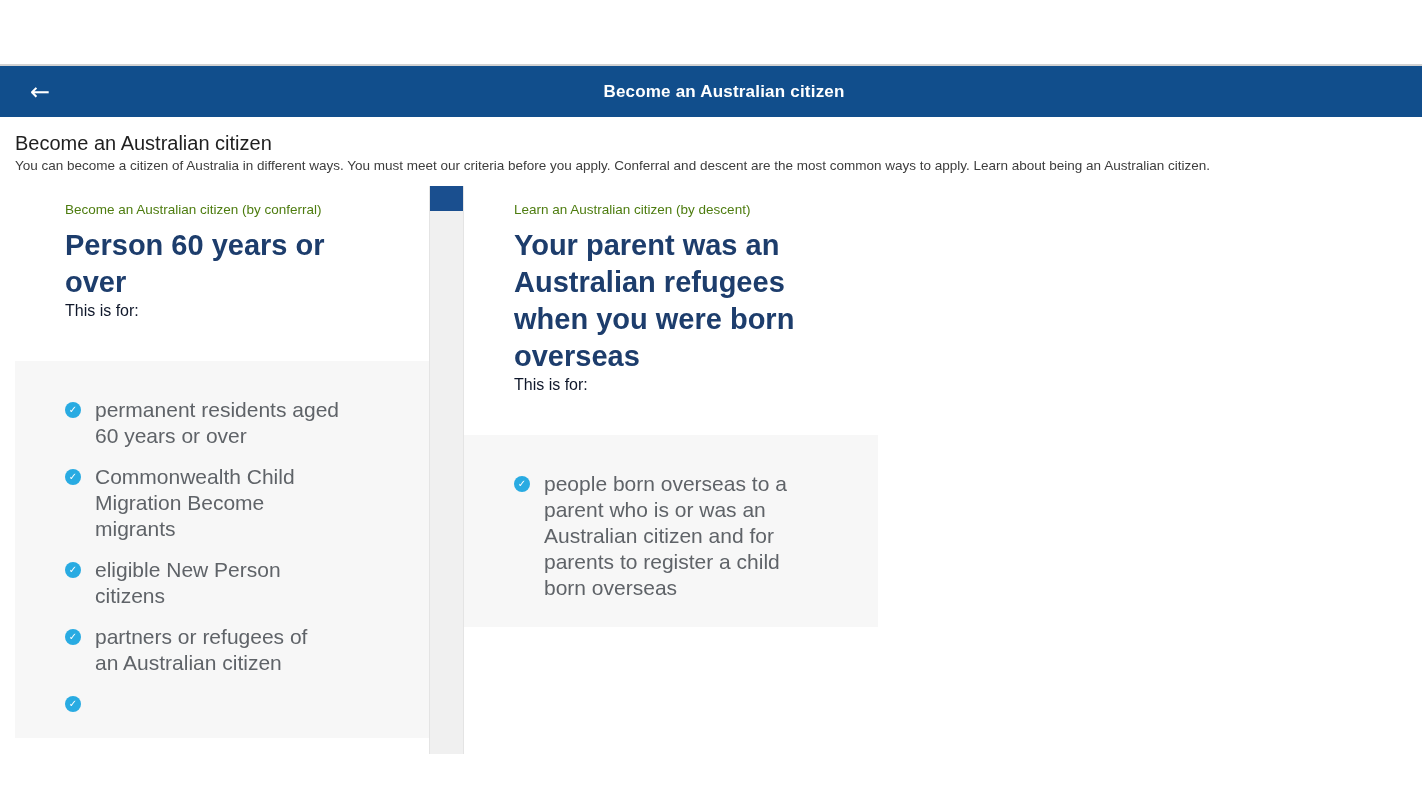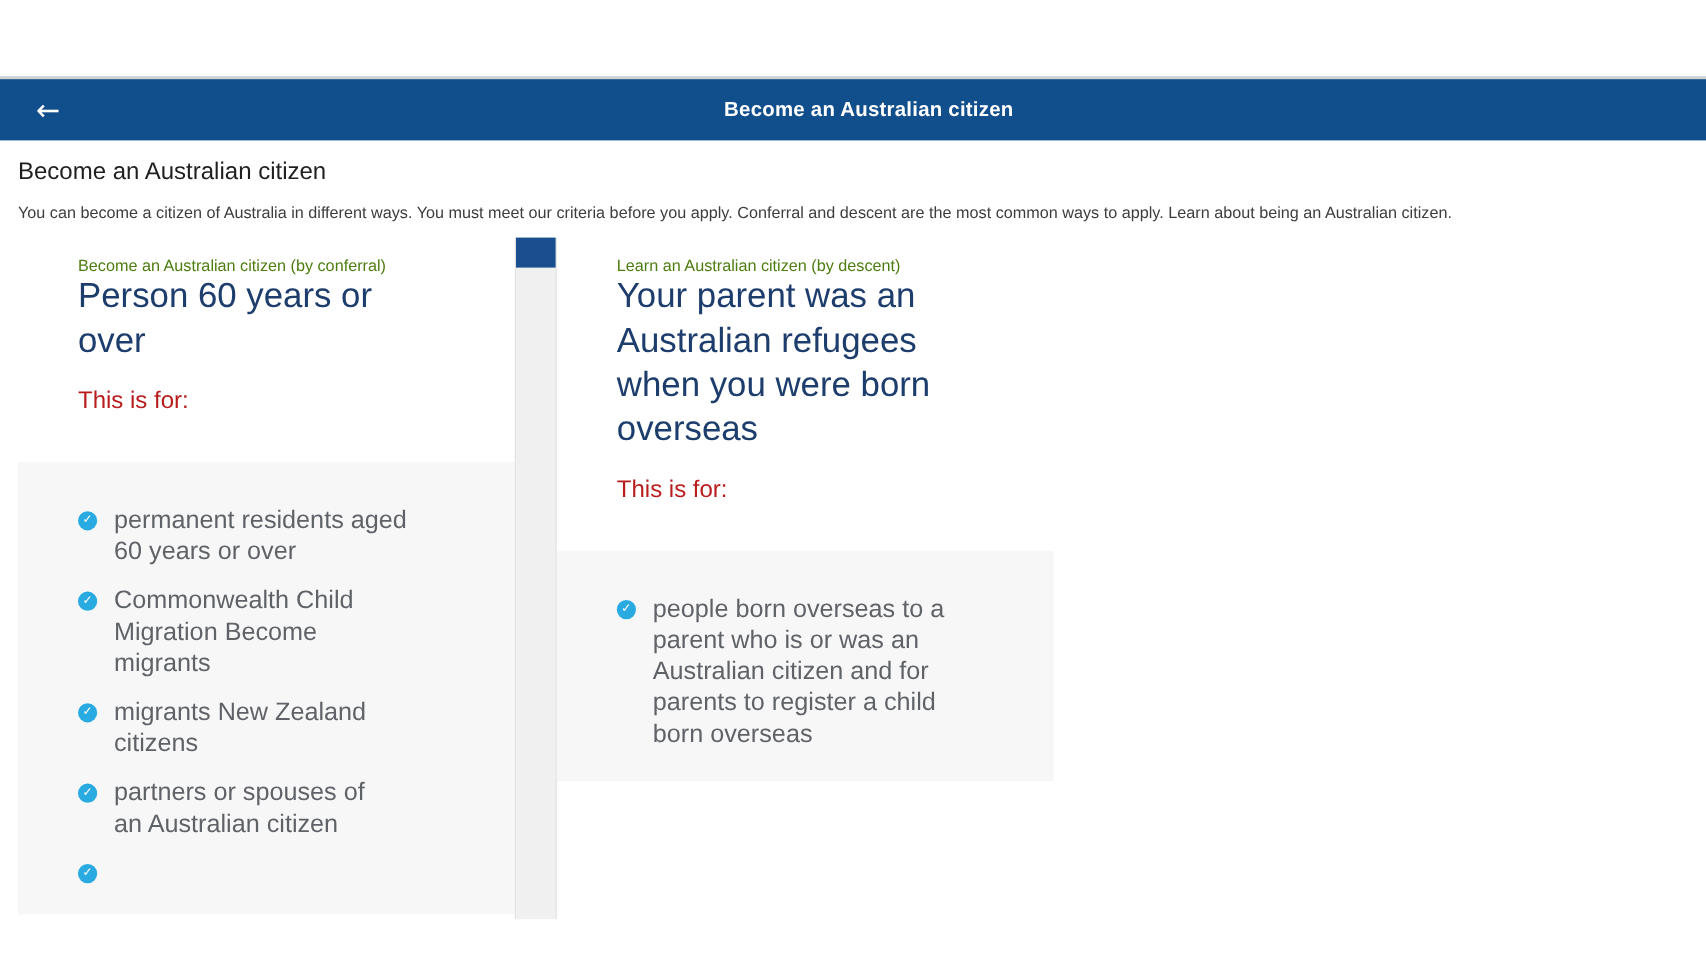--- a/index.html
+++ b/index.html
@@ -49,51 +49,51 @@
 
   
   .page { padding: 0 15px; }
   .page-title {
     margin-top: 15px;
     font-size: 20px;
     font-weight: 400;
     color: #1f1f1f;
   }
   .page-desc {
-    margin-top: 14px;
+    margin-top: 2px;
     font-size: 13.5px;
     color: #3d3d3d;
     line-height: 17px;
   }
 
   
   .cards-row {
     margin-top: 12px;
     display: flex;
     align-items: flex-start;
   }
   .card { width: 414px; flex: 0 0 414px; cursor: pointer; }
   .card-head { padding: 16px 0 0 50px; }
   .card-category {
     font-size: 13.5px;
     color: #4d7c0f;
     line-height: 15px;
   }
   .card-title {
+    margin-top: 10px;
     font-size: 29px;
     line-height: 37px;
-    font-weight: 400;
+    font-weight: 700;
     color: #1d3d6c;
     max-width: 302px;
   }
   .card-intro {
-    margin-top: 22px;
-    font-size: 20px;
+    font-size: 16px;
     line-height: 19px;
-    color: #b91c1c;
+    color: #0f172a;
   }
   .benefits-box {
     margin-top: 41px;
     background: #f7f7f7;
     padding: 36px 40px 26px 50px;
   }
   .benefits-list { list-style: none; }
   .benefit-item {
     display: flex;
     align-items: flex-start;
@@ -168,25 +168,25 @@
           <li class="benefit-item">
             <span class="check-icon">✓</span>
             <span class="item-text">permanent residents aged 60 years or over</span>
           </li>
           <li class="benefit-item">
             <span class="check-icon">✓</span>
             <span class="item-text">Commonwealth Child Migration Become migrants</span>
           </li>
           <li class="benefit-item">
             <span class="check-icon">✓</span>
-            <span class="item-text">migrants New Zealand citizens</span>
-          </li>
-          <li class="benefit-item">
-            <span class="check-icon">✓</span>
-            <span class="item-text">partners or spouses of an Australian citizen</span>
+            <span class="item-text">eligible New Person citizens</span>
+          </li>
+          <li class="benefit-item">
+            <span class="check-icon">✓</span>
+            <span class="item-text">partners or refugees of an Australian citizen</span>
           </li>
           <li class="benefit-item">
             <span class="check-icon">✓</span>
           </li>
         </ul>
       </div>
     </section>
 
     <div class="v-scrollbar">
       <div class="v-scrollbar-thumb"></div>

